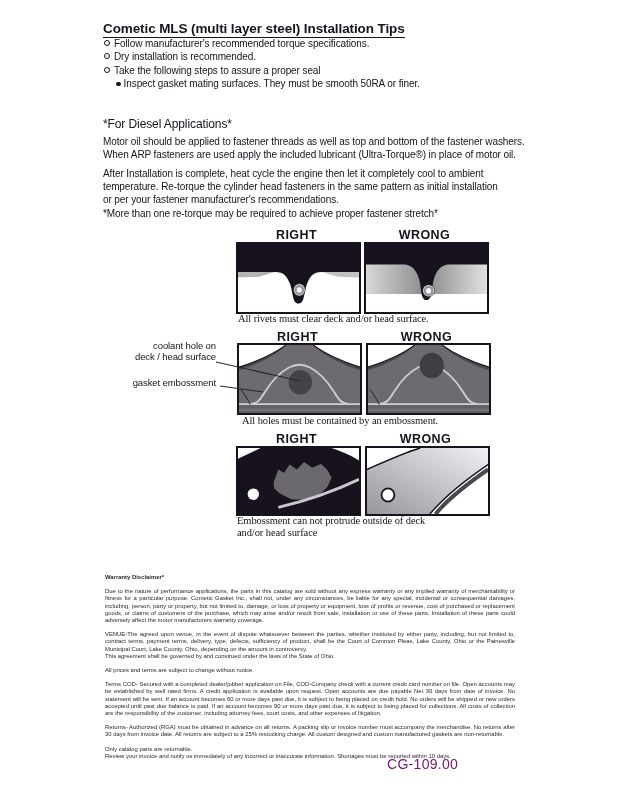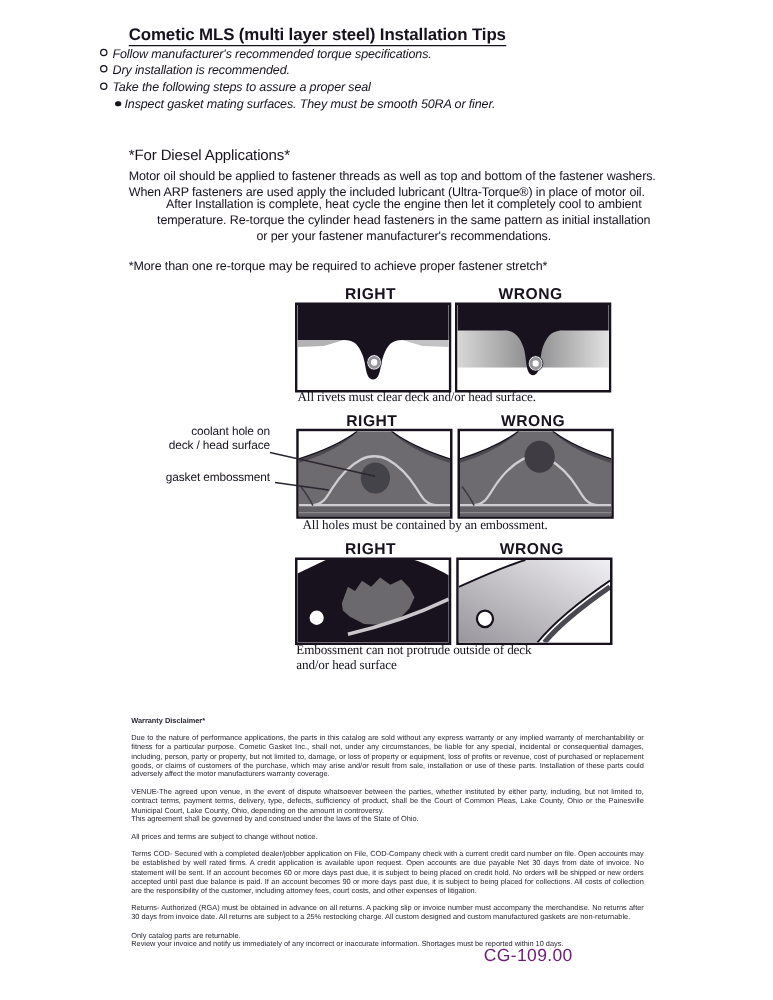--- a/index.html
+++ b/index.html
@@ -3,21 +3,21 @@
 <meta charset="utf-8">
 <style>
   html,body{margin:0;padding:0;background:#ffffff;}
   #page{position:relative;width:552px;height:800px;background:#ffffff;overflow:hidden;
         font-family:"Liberation Sans","DejaVu Sans",sans-serif;color:#17121d;}
   .abs{position:absolute;}
   .pre{white-space:pre-line;}
   
   .title{font-size:13.5px;font-weight:bold;border-bottom:1.6px solid #17121d;padding-bottom:1px;
          letter-spacing:-0.1px;display:inline-block;}
-  .bullets{left:80px;top:37px;font-size:10px;line-height:13.4px;letter-spacing:-0.1px;font-style:italic;}
+  .bullets{left:104px;top:37px;font-size:10px;line-height:13.4px;letter-spacing:-0.1px;}
   .b-row{display:flex;align-items:baseline;}
   .b-row.sub{margin-left:12px;}
   .dot-open{width:4px;height:4px;border:1px solid #17121d;border-radius:50%;
             display:inline-block;margin-right:4px;position:relative;top:-1px;flex:0 0 auto;}
   .dot-fill{width:4.6px;height:4.6px;background:#17121d;border-radius:50%;
             display:inline-block;margin-right:3px;position:relative;top:-1px;flex:0 0 auto;}
   .h2{font-size:12px;font-weight:normal;letter-spacing:-0.1px;}
   .body-p{font-size:10px;line-height:13px;letter-spacing:-0.1px;width:440px;}
   
   .rw-label{width:121px;text-align:center;font-size:12.5px;font-weight:600;letter-spacing:0.4px;}
@@ -56,21 +56,21 @@
     </div>
     <div class="b-row sub">
       <span class="dot-fill"></span>
       <span>Inspect gasket mating surfaces.  They must be smooth 50RA or finer.</span>
     </div>
   </div>
 
   <div class="abs h2" style="left:103px;top:117px;">*For Diesel Applications*</div>
   <div class="abs body-p pre" style="left:103px;top:135px;">Motor oil should be applied to fastener threads as well as top and bottom of the fastener washers.
 When ARP fasteners are used apply the included lubricant (Ultra-Torque®) in place of motor oil.</div>
-  <div class="abs body-p pre" style="left:103px;top:157px;text-align:center;">After Installation is complete, heat cycle the engine then let it completely cool to ambient
+  <div class="abs body-p pre" style="left:103px;top:167px;">After Installation is complete, heat cycle the engine then let it completely cool to ambient
 temperature. Re-torque the cylinder head fasteners in the same pattern as initial installation
 or per your fastener manufacturer's recommendations.</div>
   <div class="abs body-p" style="left:103px;top:207px;">*More than one re-torque may be required to achieve proper fastener stretch*</div>
 
   <div class="abs rw-label" style="left:236px;top:228px;">RIGHT</div>
   <div class="abs rw-label" style="left:364px;top:228px;">WRONG</div>
 
   <div class="abs dbox" style="left:236px;top:242px;height:68px;">
     <svg viewBox="0 0 150 80" preserveAspectRatio="none">
       <rect x="0" y="0" width="150" height="80" fill="#ffffff"></rect>

